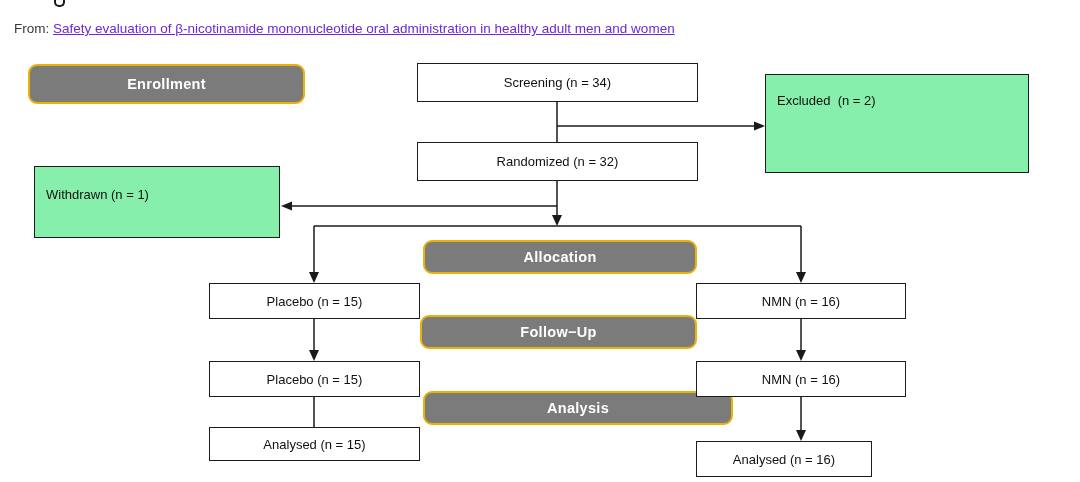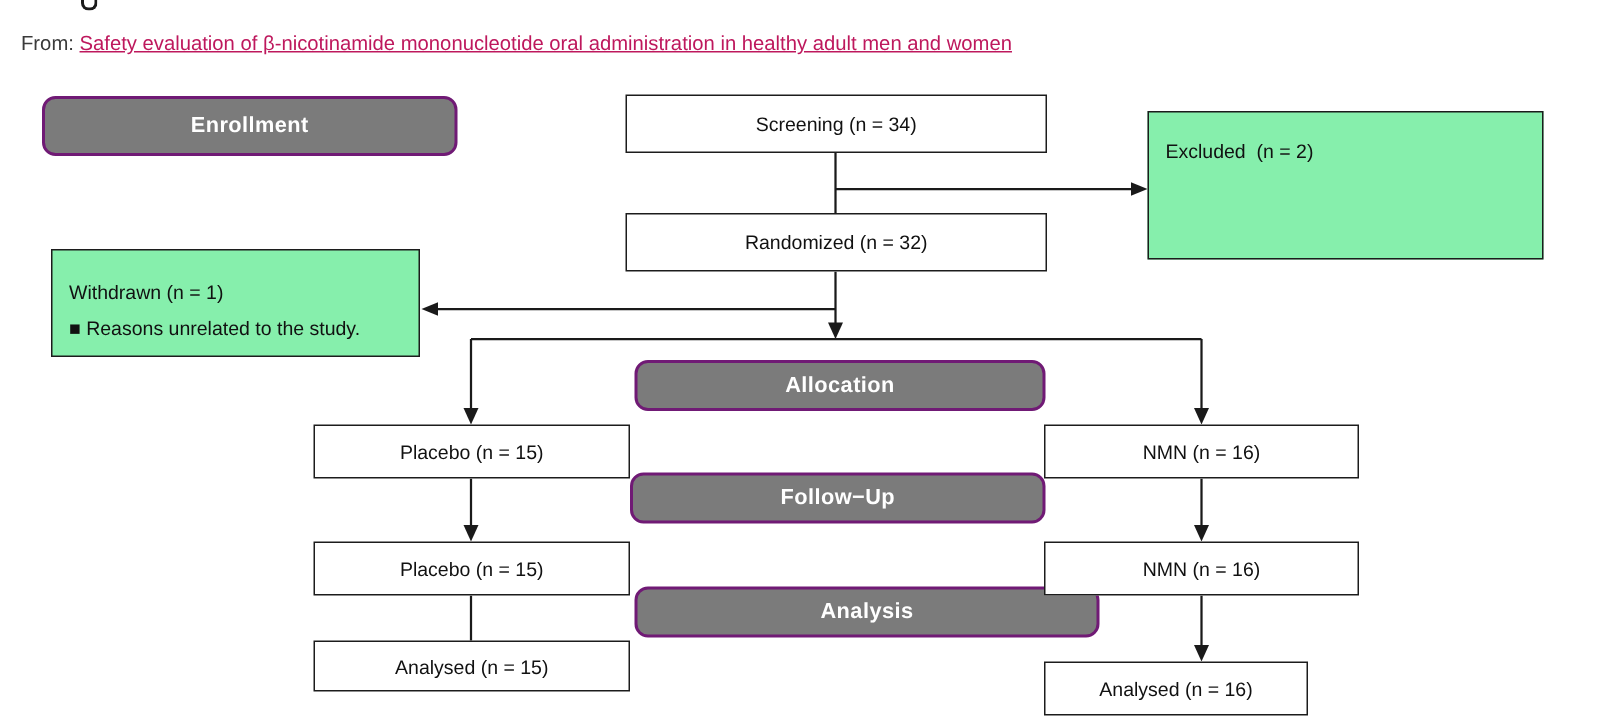--- a/index.html
+++ b/index.html
@@ -1,35 +1,35 @@
 <!DOCTYPE html>
 <html><head>
 <meta charset="utf-8">
 <style>
   html,body{margin:0;padding:0;background:#fff;}
   .canvas{
     position:relative;width:1080px;height:482px;background:#fff;overflow:hidden;
     font-family:"Liberation Sans","DejaVu Sans",sans-serif;color:#111;
   }
   .from-line{position:absolute;left:14px;top:21px;font-size:13.5px;color:#3a3a3a;white-space:nowrap;}
-  .from-line a{color:#be185d;text-decoration:underline;cursor:pointer;}
+  .from-line a{color:#6d28d9;text-decoration:underline;cursor:pointer;}
   .crop-mark{position:absolute;left:54px;top:-4px;width:7px;height:9px;
     border:2px solid #1a1a1a;border-top:none;border-radius:0 0 5px 5px;}
   .node{
     position:absolute;box-sizing:border-box;background:#fff;border:1.5px solid #1c1c1c;
     display:flex;align-items:center;justify-content:center;
     font-size:13px;text-align:center;
   }
   .note{
     position:absolute;box-sizing:border-box;background:#86efac;border:1.5px solid #1c1c1c;
     font-size:13px;padding:14px 11px 0 11px;line-height:1.85;text-align:left;
   }
   .note .wrap{white-space:pre-wrap;}
   .stage{
-    position:absolute;box-sizing:border-box;background:#7b7b7b;border:2px solid #701a75;
+    position:absolute;box-sizing:border-box;background:#7b7b7b;border:2px solid #eab308;
     border-radius:9px;display:flex;align-items:center;justify-content:center;
     color:#fff;font-size:14.5px;font-weight:bold;letter-spacing:.3px;
   }
   svg.connectors{position:absolute;left:0;top:0;}
 </style>
 </head>
 <body>
 
 <div class="canvas">
 
@@ -96,21 +96,20 @@
   <div class="note" style="left:765px;top:74px;width:264px;height:99px">
     <div class="wrap">Excluded  (n = 2)</div>
   </div>
 
   <div class="node" style="left:417px;top:142px;width:281px;height:39px">
     <span>Randomized (n = 32)</span>
   </div>
 
   <div class="note" style="left:34px;top:166px;width:246px;height:72px;padding-top:16px">
     <div class="wrap">Withdrawn (n = 1)</div>
-    <div class="wrap">■ Reasons unrelated to the study.</div>
   </div>
 
   <div class="node" style="left:209px;top:283px;width:211px;height:36px">
     <span>Placebo (n = 15)</span>
   </div>
   <div class="node" style="left:696px;top:283px;width:210px;height:36px">
     <span>NMN (n = 16)</span>
   </div>
 
   <div class="node" style="left:209px;top:361px;width:211px;height:36px">

